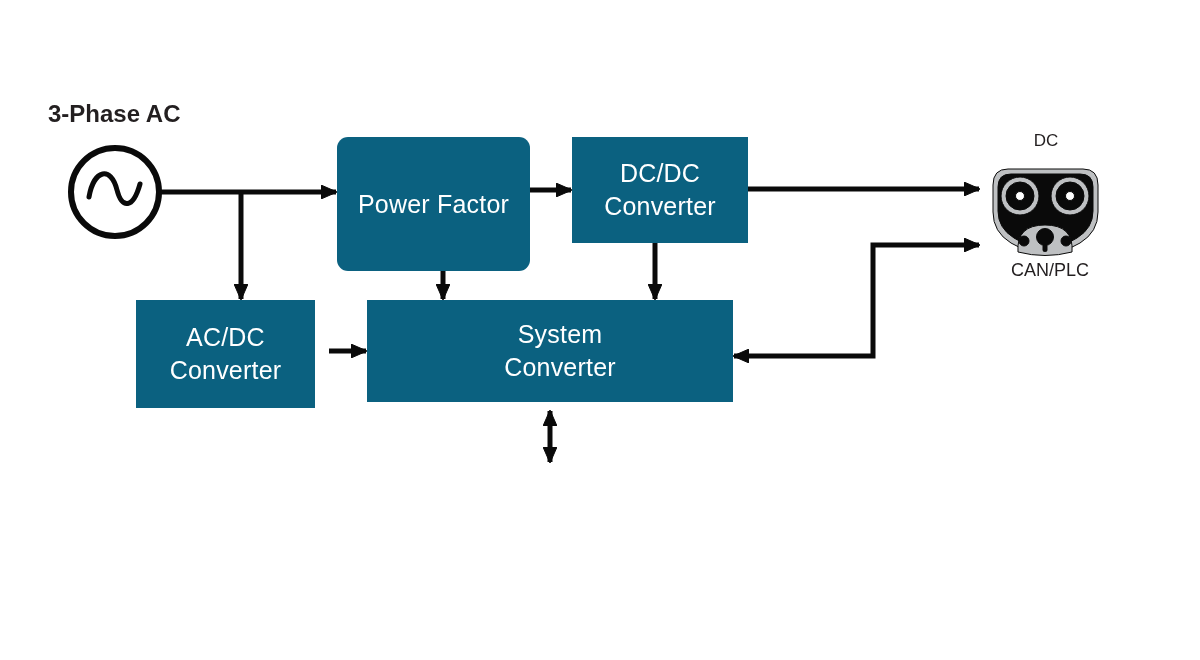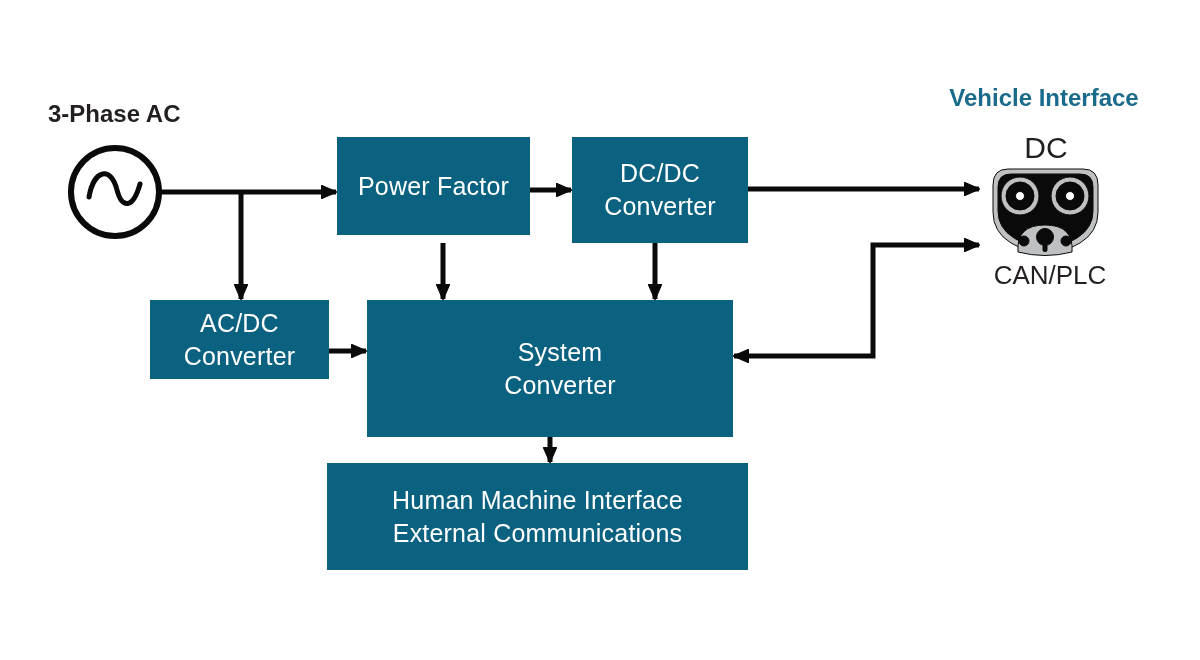--- a/index.html
+++ b/index.html
@@ -34,49 +34,49 @@
     flex-direction: column;
     align-items: center;
     justify-content: center;
     text-align: center;
     font-size: 25px;
     font-weight: 500;
     line-height: 1.32;
     letter-spacing: 0.2px;
   }
   .block .l { display: block; white-space: nowrap; }
-  #block-pfc  { left: 337px; top: 137px; width: 193px; height: 98px; }
+  #block-pfc  { left: 337px; top: 137px; width: 193px; height: 134px; border-radius: 11px; }
   #block-dcdc { left: 572px; top: 137px; width: 176px; height: 106px; }
-  #block-acdc { left: 150px; top: 300px; width: 179px; height: 79px; }
-  #block-sys  { left: 367px; top: 300px; width: 366px; height: 137px; padding-left: 20px; }
+  #block-acdc { left: 136px; top: 300px; width: 179px; height: 108px; }
+  #block-sys  { left: 367px; top: 300px; width: 366px; height: 102px; padding-left: 20px; }
   #block-hmi  { left: 327px; top: 463px; width: 421px; height: 107px; }
   .label {
     position: absolute;
     color: var(--label-dark);
     white-space: nowrap;
   }
   #source-label {
     left: 48px; top: 100px;
     font-size: 24px; font-weight: 700;
   }
   #vehicle-title {
     left: 930px; top: 84px; width: 228px;
     text-align: center;
     color: var(--heading-teal);
     font-size: 24px; font-weight: 700;
   }
   #dc-label {
     left: 996px; top: 131px; width: 100px;
     text-align: center;
-    font-size: 30px; font-weight: 500;
+    font-size: 17px; font-weight: 500;
   }
   #can-label {
     left: 975px; top: 260px; width: 150px;
     text-align: center;
-    font-size: 26px; font-weight: 500;
+    font-size: 18px; font-weight: 500;
   }
   .wires path, .wires circle { stroke: var(--diagram-black); }
   .wires .wire { fill: none; stroke-width: 5px; }
   .wires .ah-fill { fill: var(--diagram-black); }
 </style>
 </head>
 <body>
 
 <div class="stage">
 
@@ -140,22 +140,17 @@
   <div class="block" id="block-acdc">
     <span class="l">AC/DC</span>
     <span class="l">Converter</span>
   </div>
 
   <div class="block" id="block-sys">
     <span class="l">System</span>
     <span class="l">Converter</span>
   </div>
 
-  <div class="block" id="block-hmi">
-    <span class="l">Human Machine Interface</span>
-    <span class="l">External Communications</span>
-  </div>
 
-  <div class="label" id="vehicle-title">Vehicle Interface</div>
   <div class="label" id="dc-label">DC</div>
   <div class="label" id="can-label">CAN/PLC</div>
 
 </div>
 
 </body></html>

